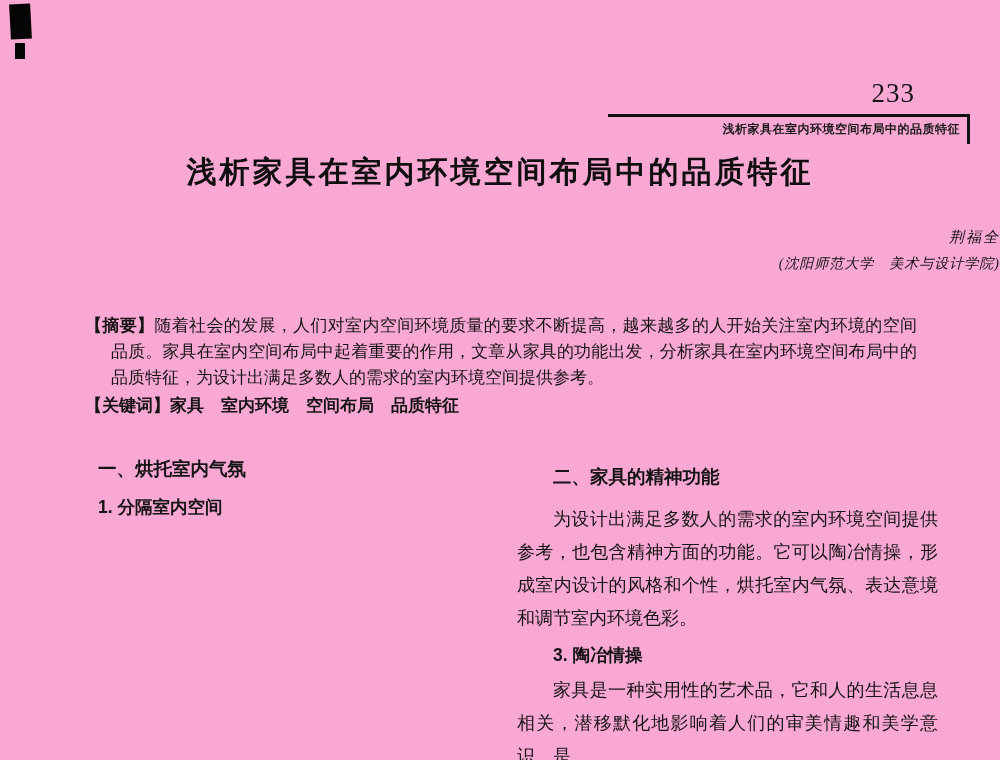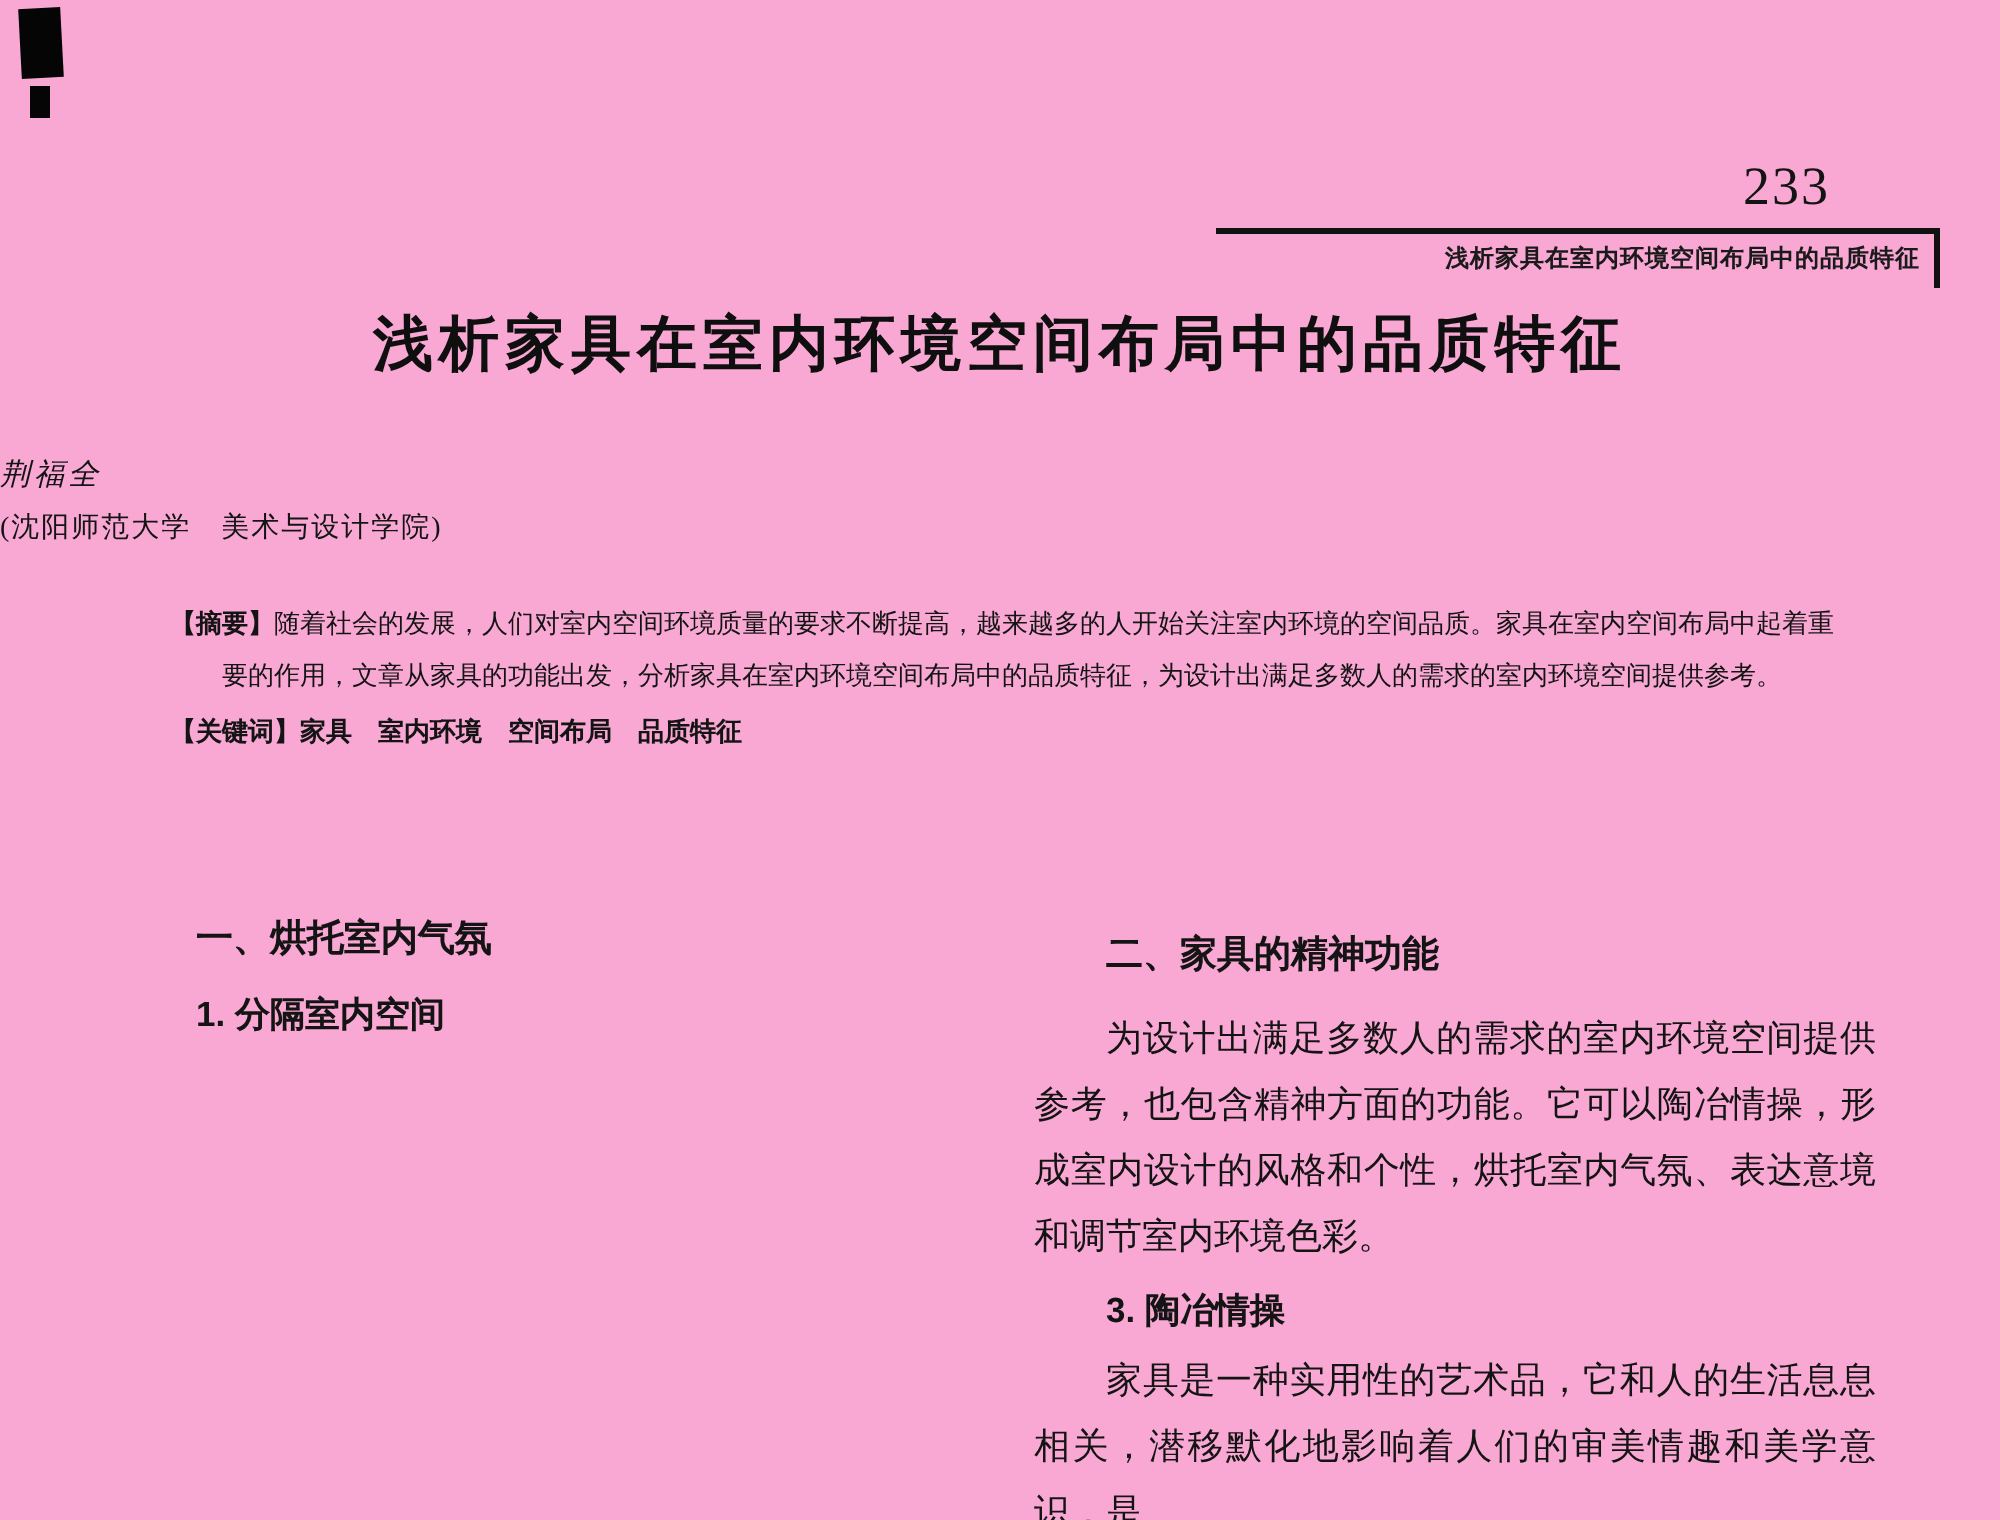--- a/index.html
+++ b/index.html
@@ -48,34 +48,35 @@
     position:absolute; top:152px; left:0; width:100%;
     text-align:center;
     font-family:"Liberation Sans", sans-serif;
     font-weight:bold;
     font-size:30px;
     letter-spacing:3px;
     color:#0f0f0f;
   }
   .author {
     position:absolute; top:228px; left:0; width:100%;
-    text-align:left;
+    text-align:right;
     font-style:italic;
     font-size:15px;
     letter-spacing:2px;
   }
   .affiliation {
     position:absolute; top:255px; left:0; width:100%;
-    text-align:left;
+    text-align:right;
+    font-style:italic;
     font-size:14px;
     letter-spacing:1px;
   }
   .abstract-block {
-    position:absolute; left:85px; top:299px; width:832px;
-    font-size:13px; line-height:26px;
+    position:absolute; left:85px; top:313px; width:832px;
+    font-size:17px; line-height:26px;
     text-align:justify;
   }
   .abstract-para {
     padding-left:26px; text-indent:-26px;
   }
   .kw-para { margin-top:2px; }
   .bracket-label {
     font-family:"Liberation Sans", sans-serif;
     font-weight:bold;
   }

